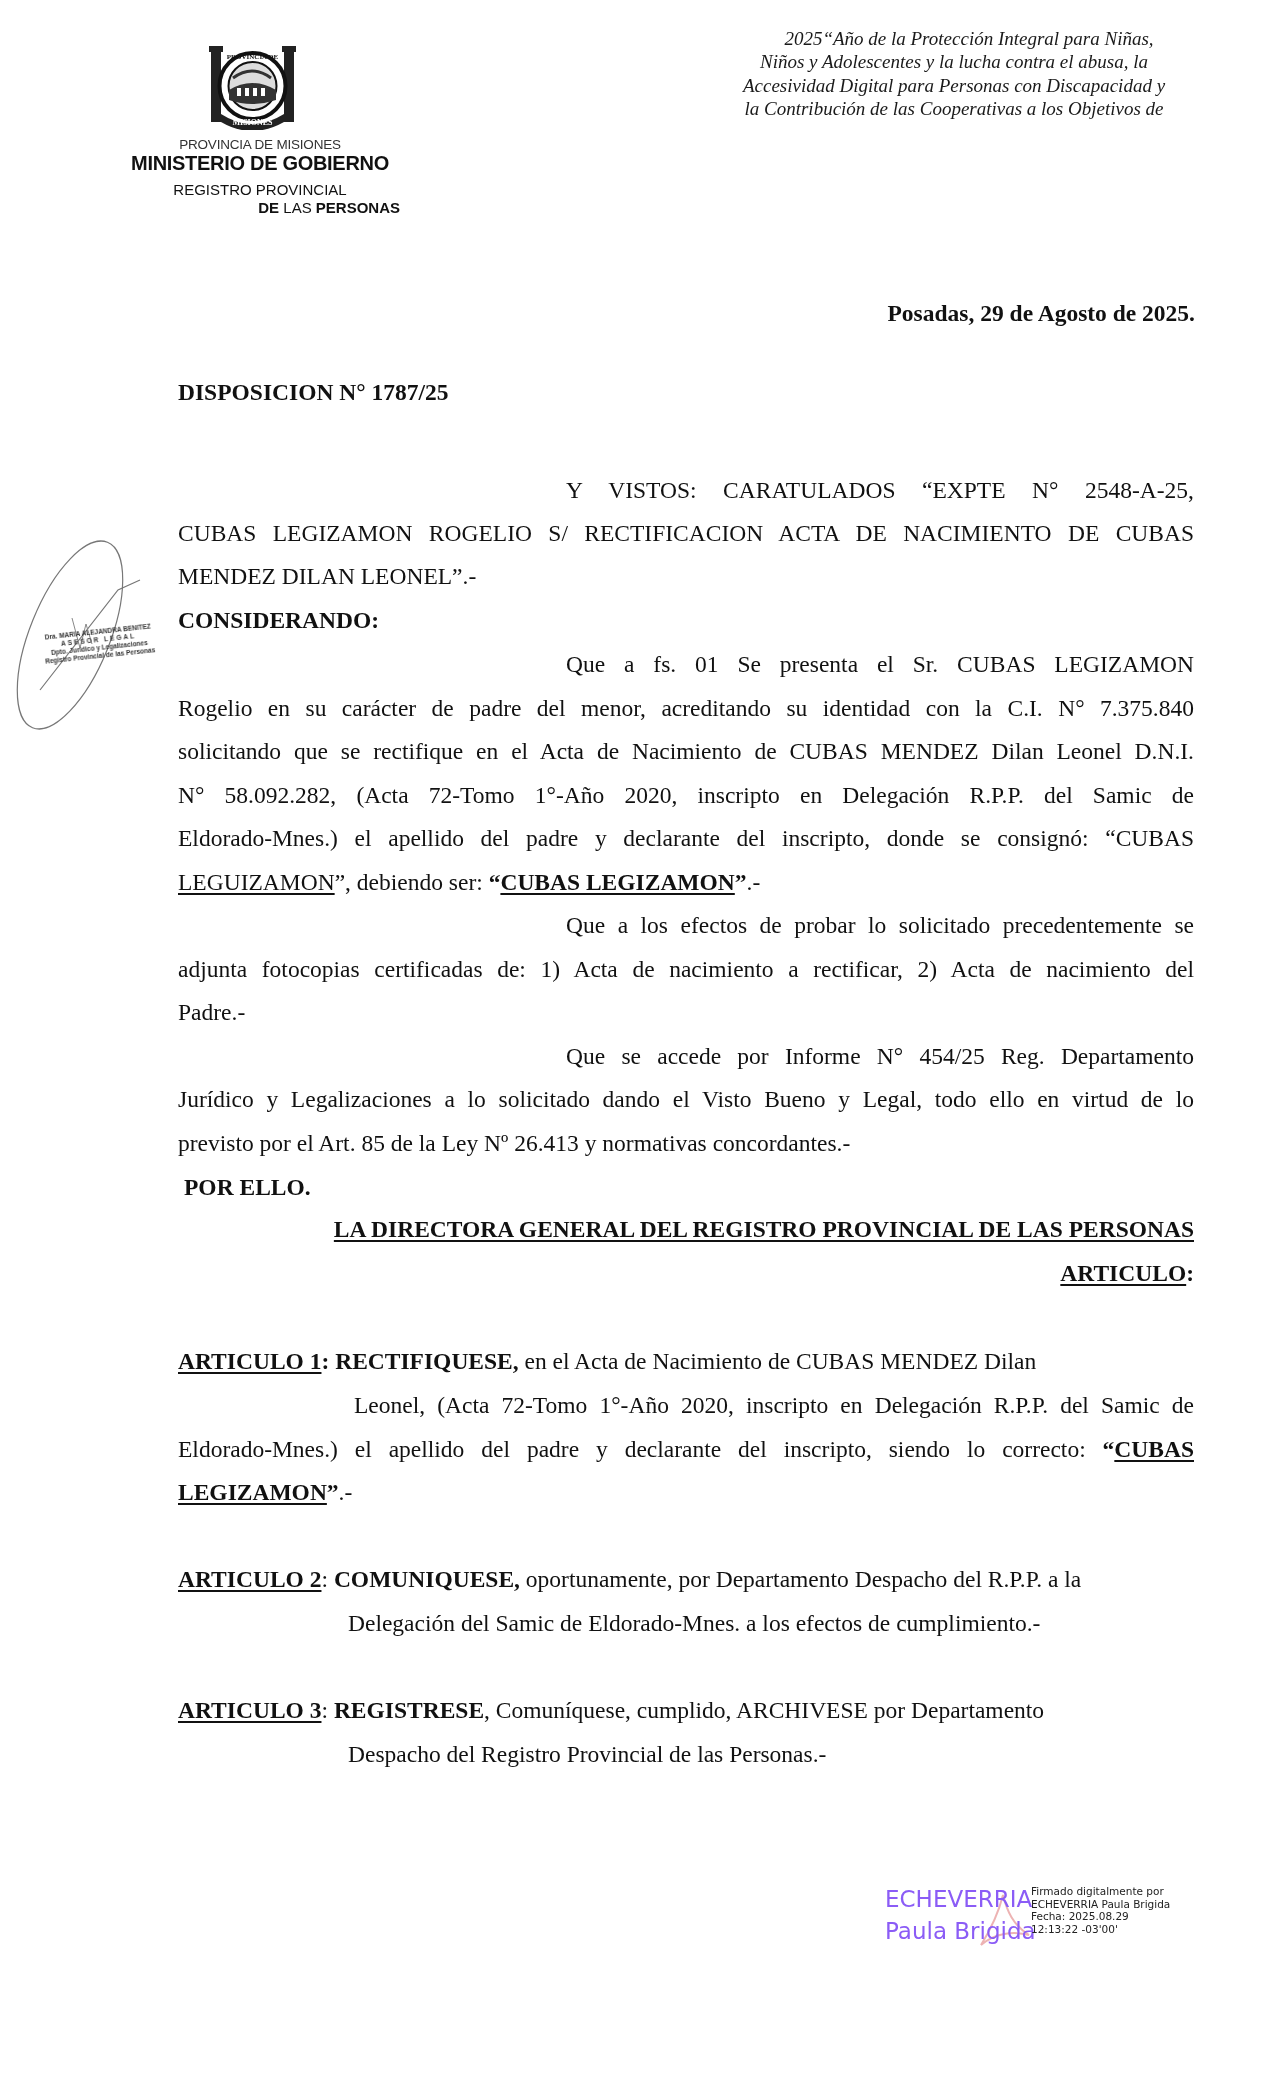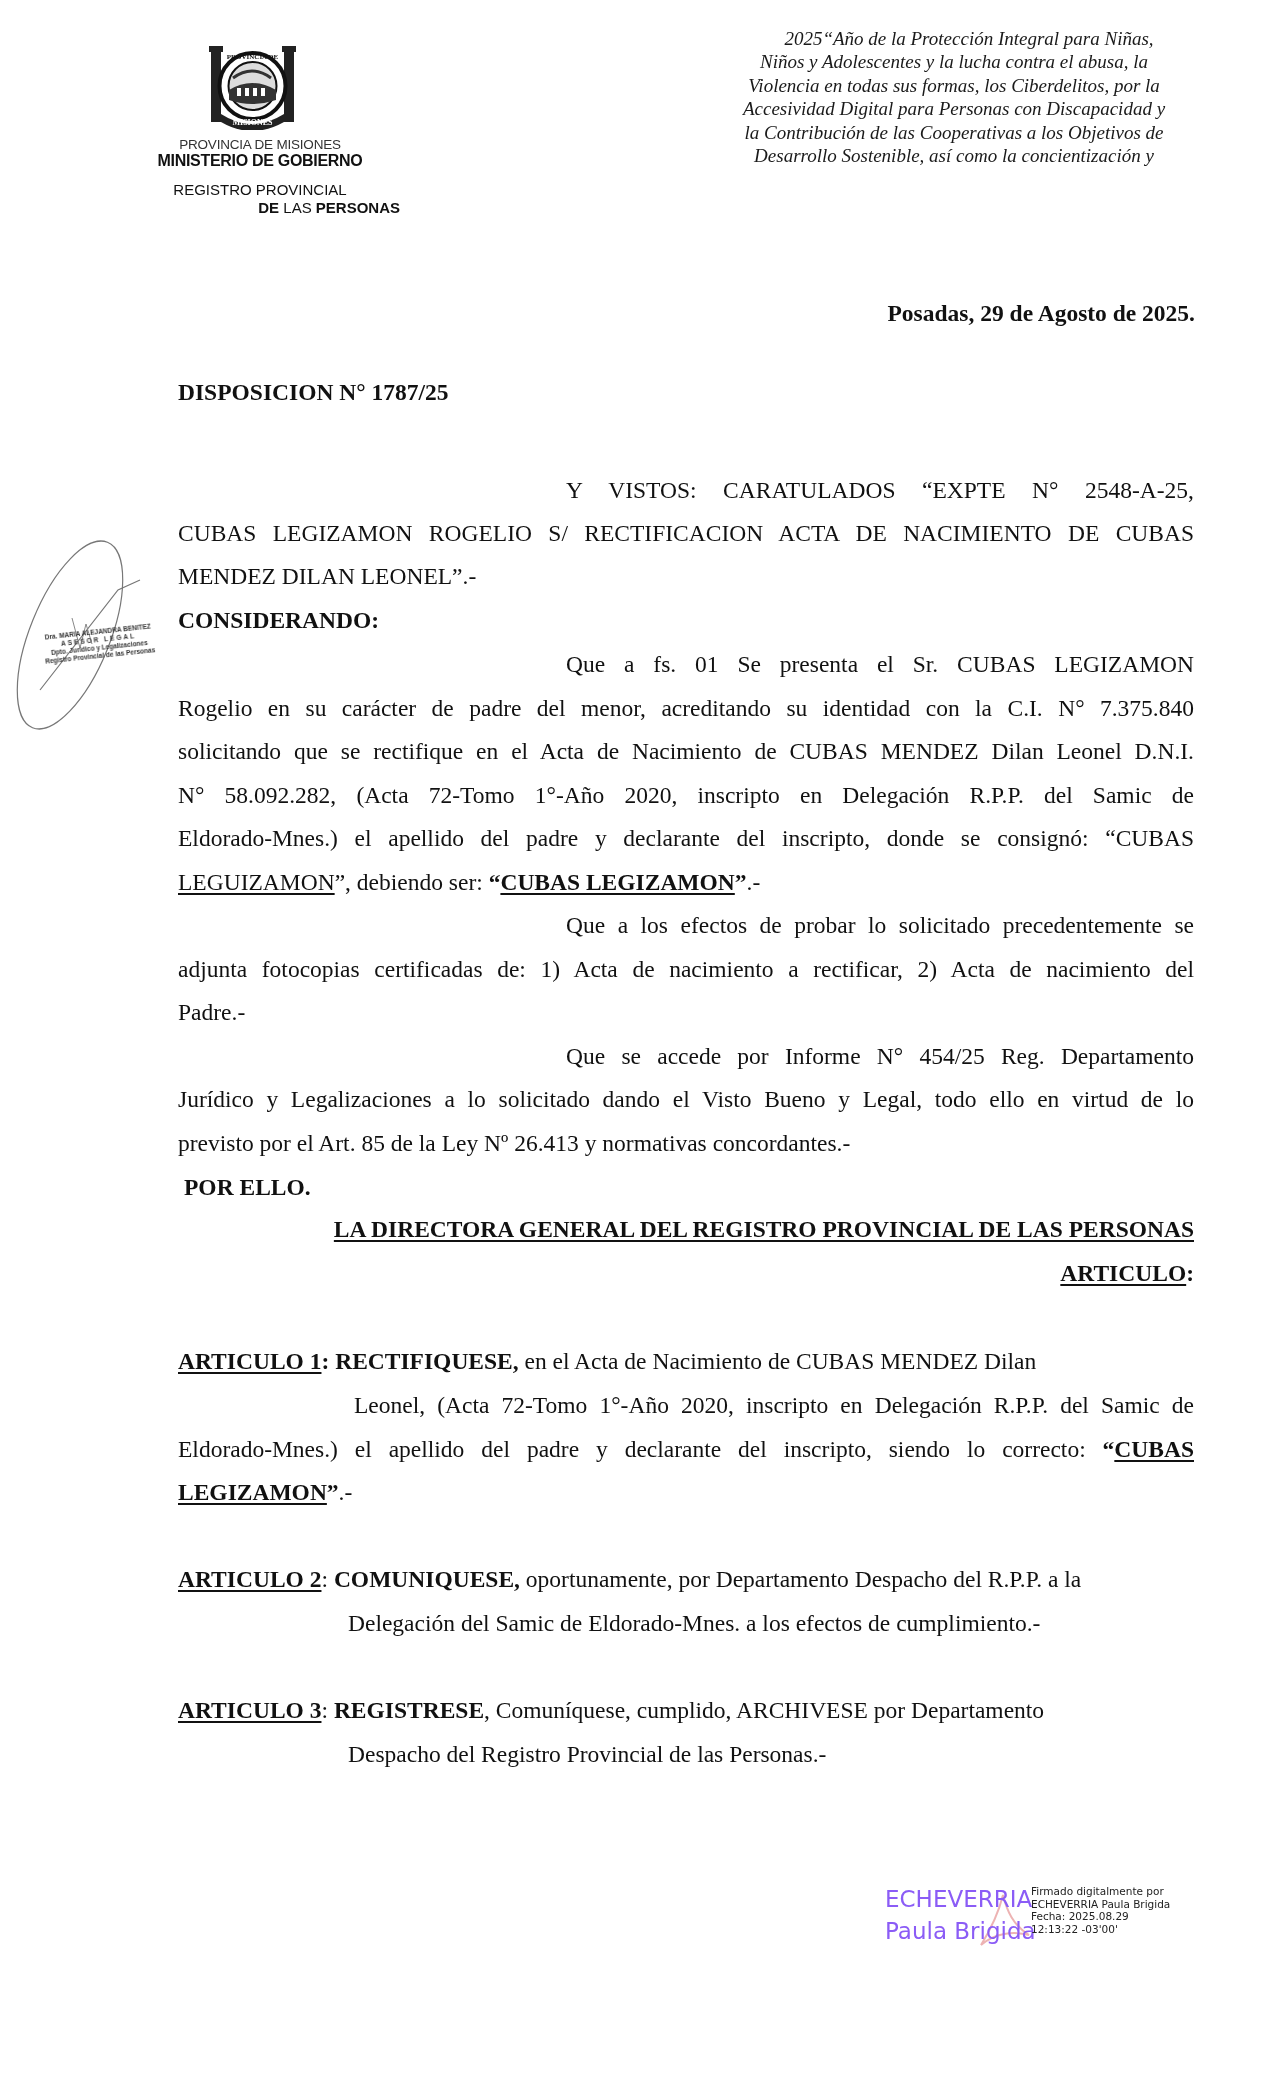--- a/index.html
+++ b/index.html
@@ -3,21 +3,21 @@
 <meta charset="utf-8">
 <style>
   html, body { margin:0; padding:0; background:#ffffff; }
   body { width:1275px; height:2100px; position:relative; overflow:hidden; color:#111; }
   .serif { font-family: "Liberation Serif", "DejaVu Serif", serif; }
   .sans { font-family: "Liberation Sans", "DejaVu Sans", sans-serif; }
 
   
   .seal { position:absolute; left:205px; top:42px; width:95px; height:88px; }
   .org1 { position:absolute; left:120px; width:280px; top:137px; text-align:center; font-size:13.5px; letter-spacing:-0.2px; color:#333; }
-  .org2 { position:absolute; left:120px; width:280px; top:152px; text-align:center; font-size:16px; font-weight:bold; letter-spacing:-0.3px; color:#111; }
+  .org2 { position:absolute; left:120px; width:280px; top:152px; text-align:center; font-size:20px; font-weight:bold; letter-spacing:-0.3px; color:#111; }
   .org3 { position:absolute; left:120px; width:280px; top:181px; text-align:center; font-size:15px; color:#111; }
   .org4 { position:absolute; left:120px; width:280px; top:199px; text-align:right; font-size:15px; color:#111; }
   .org4 b { font-weight:bold; }
 
   
   .motto { position:absolute; left:712px; width:484px; top:27px; font-style:italic; font-size:19px; line-height:23.4px; text-align:center; color:#1a1a1a; }
   .motto div { white-space:nowrap; }
 
   .line { position:absolute; white-space:nowrap; font-size:23.5px; line-height:30px; }
   .just { left:178px; width:1016px; text-align:justify; text-align-last:justify; }
@@ -65,24 +65,22 @@
   </svg>
   <div class="org1 sans">PROVINCIA DE MISIONES</div>
   <div class="org2 sans">MINISTERIO DE GOBIERNO</div>
   <div class="org3 sans">REGISTRO PROVINCIAL</div>
   <div class="org4 sans"><b>DE</b><span> LAS </span><b>PERSONAS</b></div>
 </div>
 
 <div class="motto serif">
   <div style="padding-left:30px;">2025“Año de la Protección Integral para Niñas,</div>
   <div>Niños y Adolescentes y la lucha contra el abusa, la</div>
-  <div>Violencia   en todas sus formas, los Ciberdelitos, por la</div>
   <div>Accesividad Digital para Personas con Discapacidad y</div>
   <div>la Contribución  de las Cooperativas a los Objetivos de</div>
-  <div>Desarrollo Sostenible, así como la concientización y</div>
 </div>
 
 <div class="date serif">Posadas, 29 de Agosto de 2025.</div>
 <div class="title serif">DISPOSICION  N° 1787/25</div>
 
 <div class="line indent serif" style="top:475px;">Y  VISTOS:  CARATULADOS  “EXPTE  N°  2548-A-25,</div>
 <div class="line just serif" style="top:518px;">CUBAS LEGIZAMON ROGELIO S/ RECTIFICACION ACTA DE NACIMIENTO DE CUBAS</div>
 <div class="line left serif" style="top:561px;">MENDEZ DILAN LEONEL”.-</div>
 <div class="line left serif b" style="top:605px;">CONSIDERANDO:</div>
 

